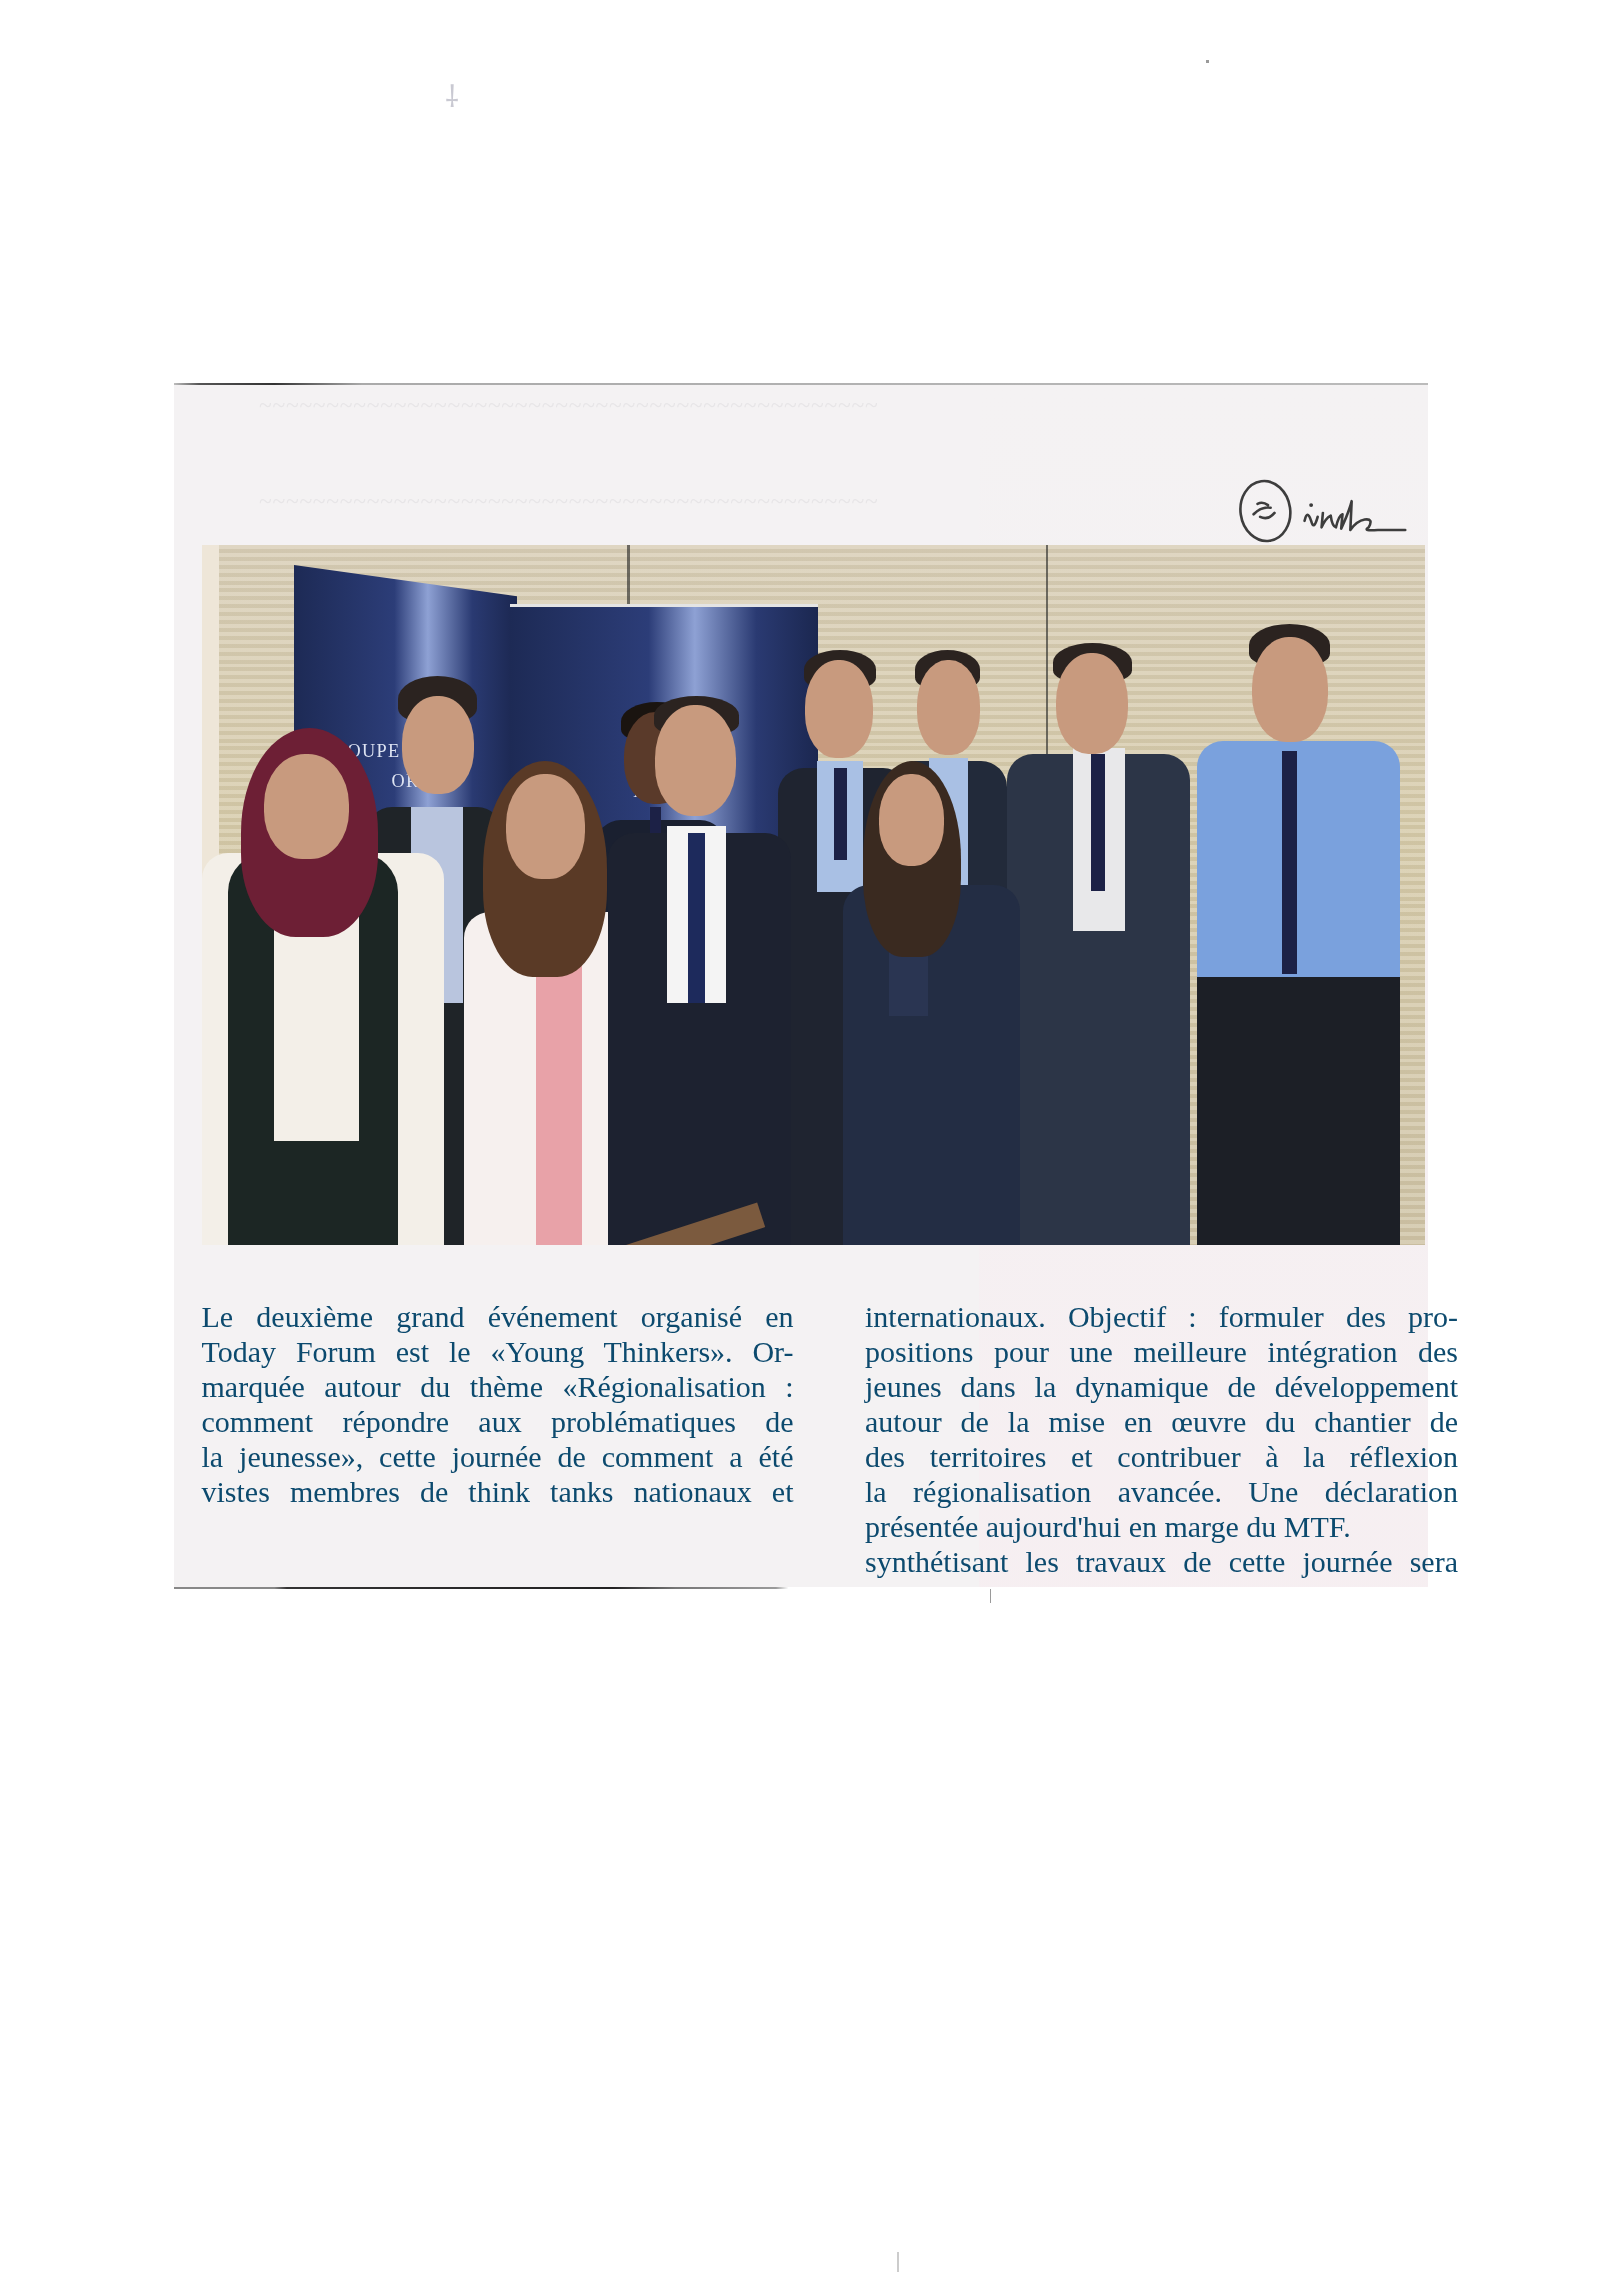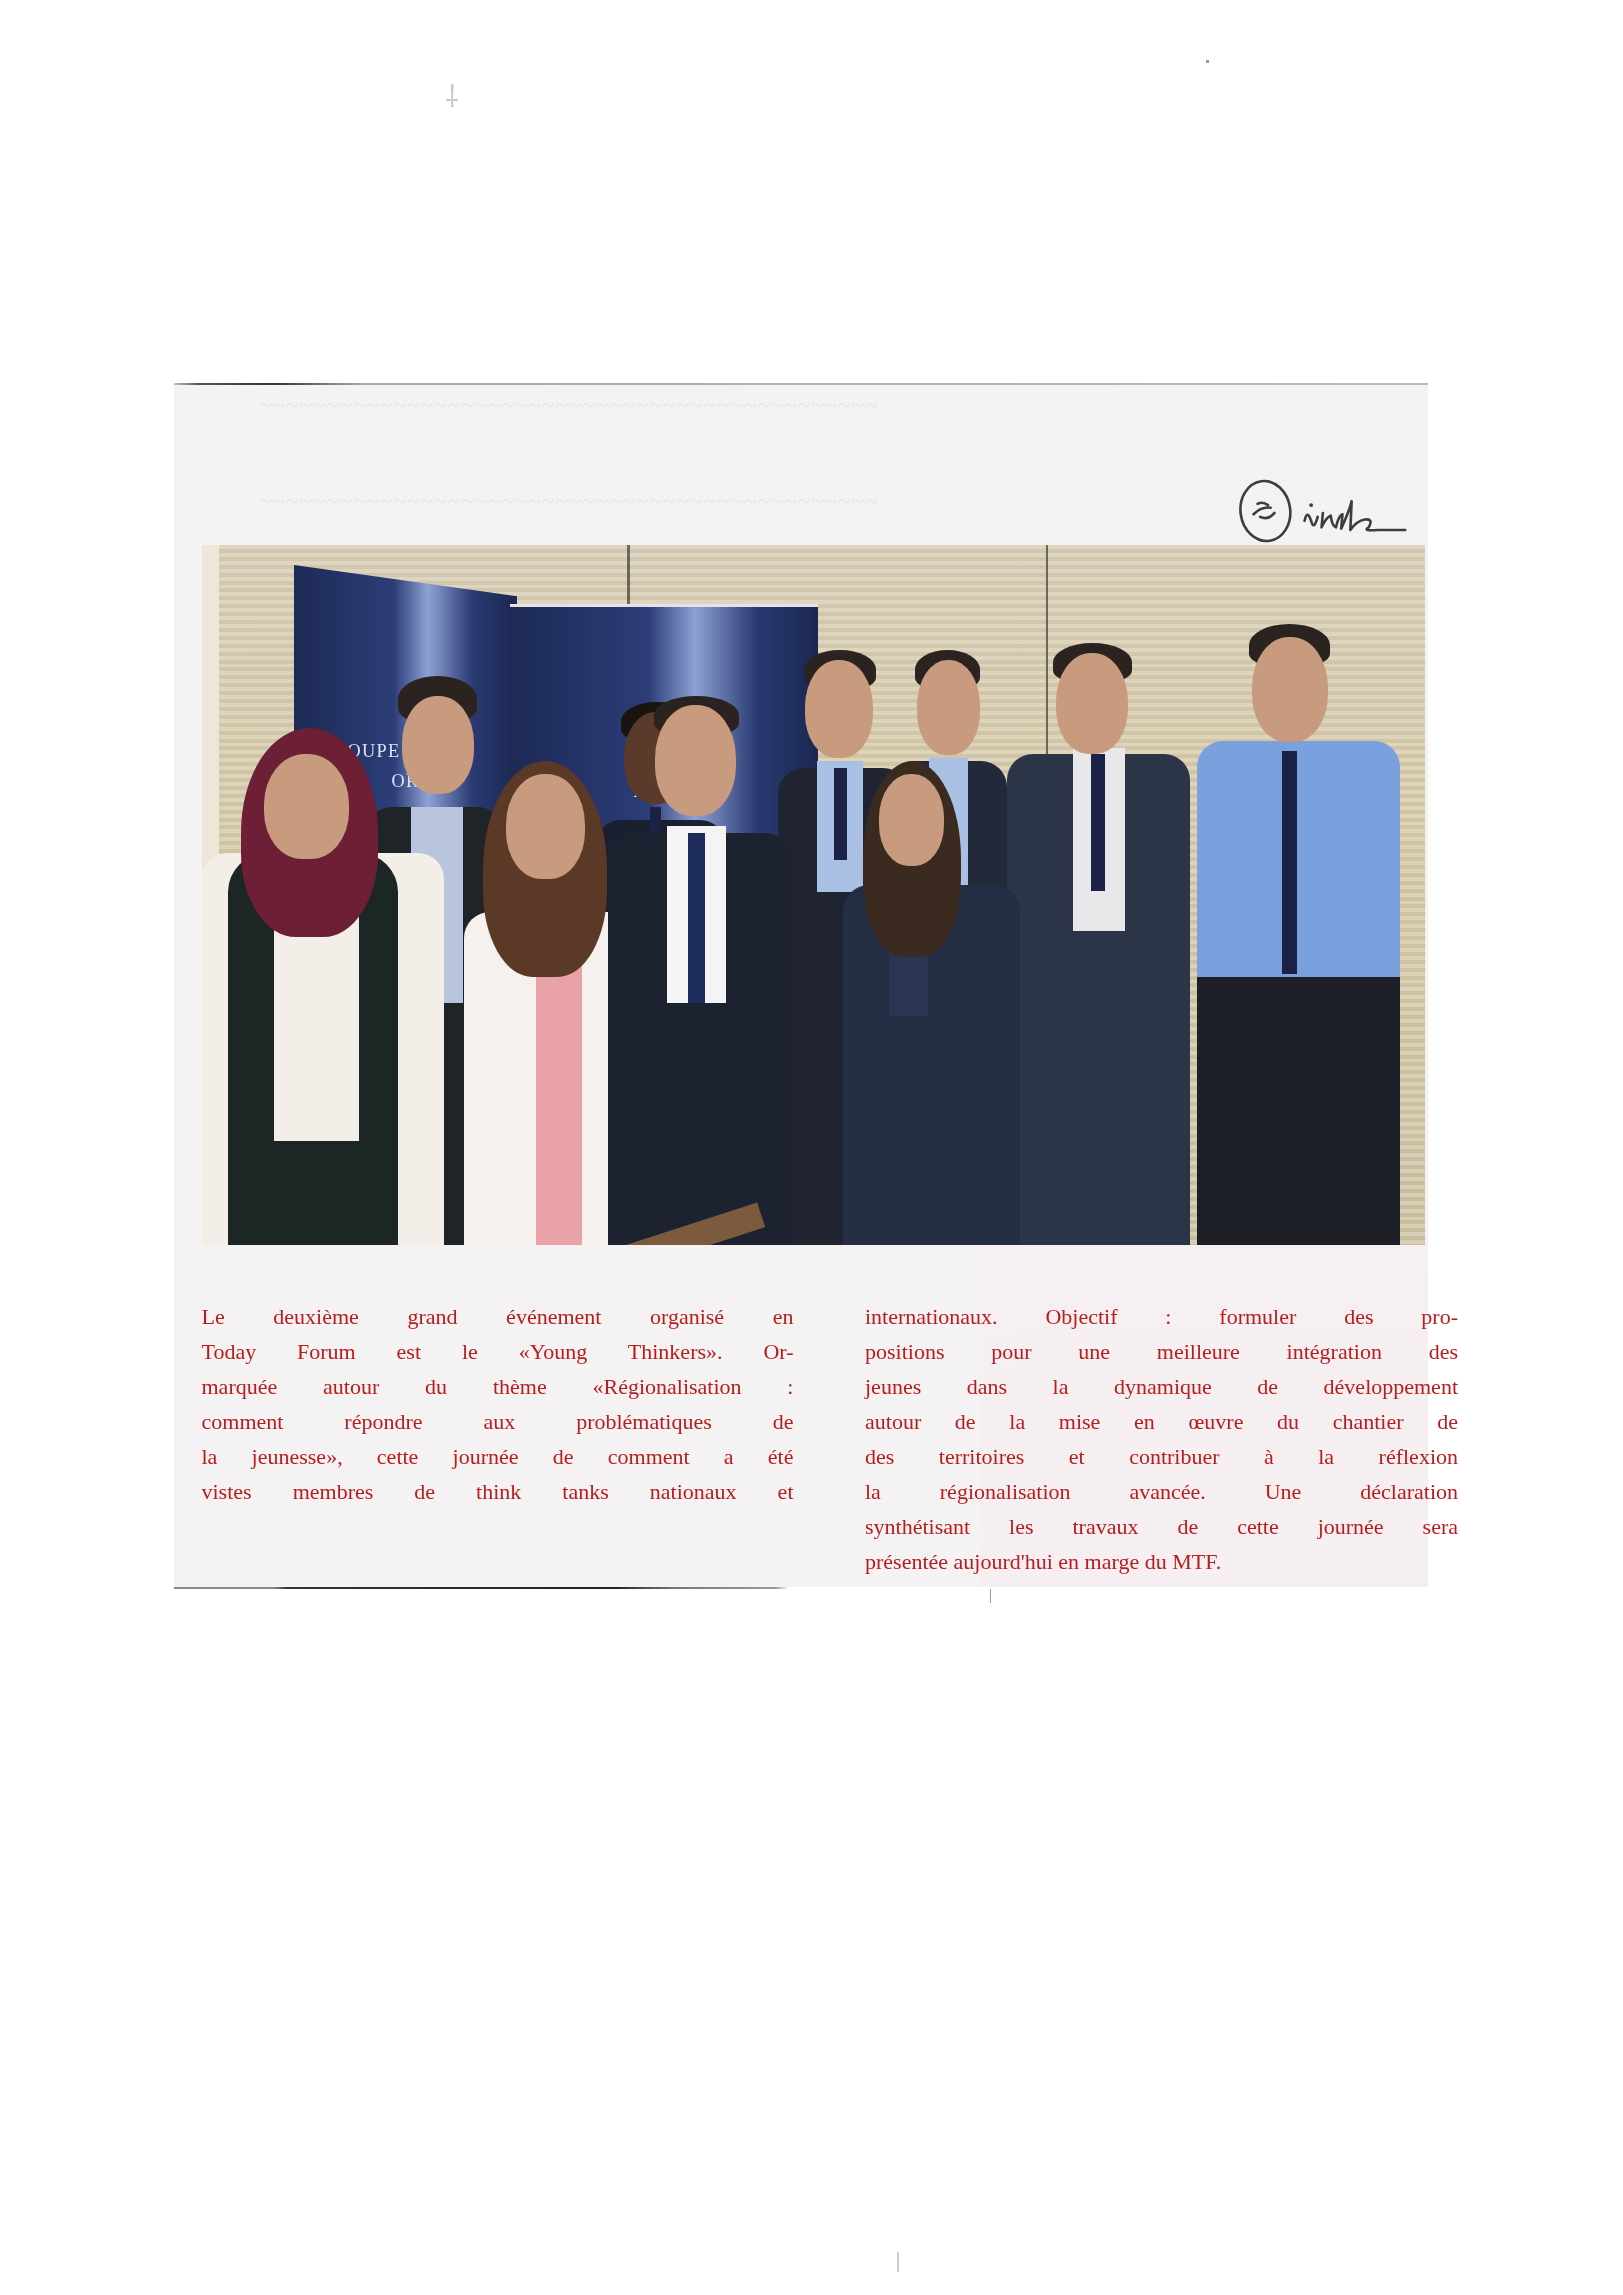--- a/index.html
+++ b/index.html
@@ -58,22 +58,22 @@
     }
     .person { position: absolute; }
     .head { position: absolute; border-radius: 48% 48% 45% 45%; background: #c89a7e; }
     .hair { position: absolute; border-radius: 50% 50% 30% 30%; background: #2b2320; }
     .body-suit { position: absolute; border-radius: 26px 26px 0 0; }
     .tie { position: absolute; background: #1c2146; }
     .table-edge {
       position: absolute; background: #7b5a3e; transform: rotate(-18deg);
     }
     .article {
-      position: absolute; top: 916px; font-size: 22px; line-height: 35px;
-      color: #b91c1c; text-align: justify; text-align-last: justify;
+      position: absolute; top: 916px; font-size: 30px; line-height: 35px;
+      color: #0c4a6e; text-align: justify; text-align-last: justify;
       hyphens: manual;
     }
     .article .line { display: block; white-space: nowrap; text-align: justify; text-align-last: justify; }
     .article .line.last { text-align-last: left; }
     .col-left { left: 27.5px; width: 592px; }
     .col-right { left: 691px; width: 593px; }
     .stray-mark { position: absolute; background: #9a9a9a; }
   </style>
 </head>
 <body>
@@ -197,20 +197,20 @@
     <span class="line">vistes membres de think tanks nationaux et</span>
   </div>
 
   <div class="article col-right">
     <span class="line">internationaux. Objectif : formuler des pro-</span>
     <span class="line">positions pour une meilleure intégration des</span>
     <span class="line">jeunes dans la dynamique de développement</span>
     <span class="line">autour de la mise en œuvre du chantier de</span>
     <span class="line">des territoires et contribuer à la réflexion</span>
     <span class="line">la régionalisation avancée. Une déclaration</span>
+    <span class="line last">présentée aujourd'hui en marge du MTF.</span>
     <span class="line">synthétisant les travaux de cette journée sera</span>
-    <span class="line last">présentée aujourd'hui en marge du MTF.</span>
   </div>
 
   <div class="rule-bottom"></div>
   <div class="stray-mark" style="left:816px; top:1206px; width:1.3px; height:14.4px;"></div>
 </div>
 
 
 </body></html>

